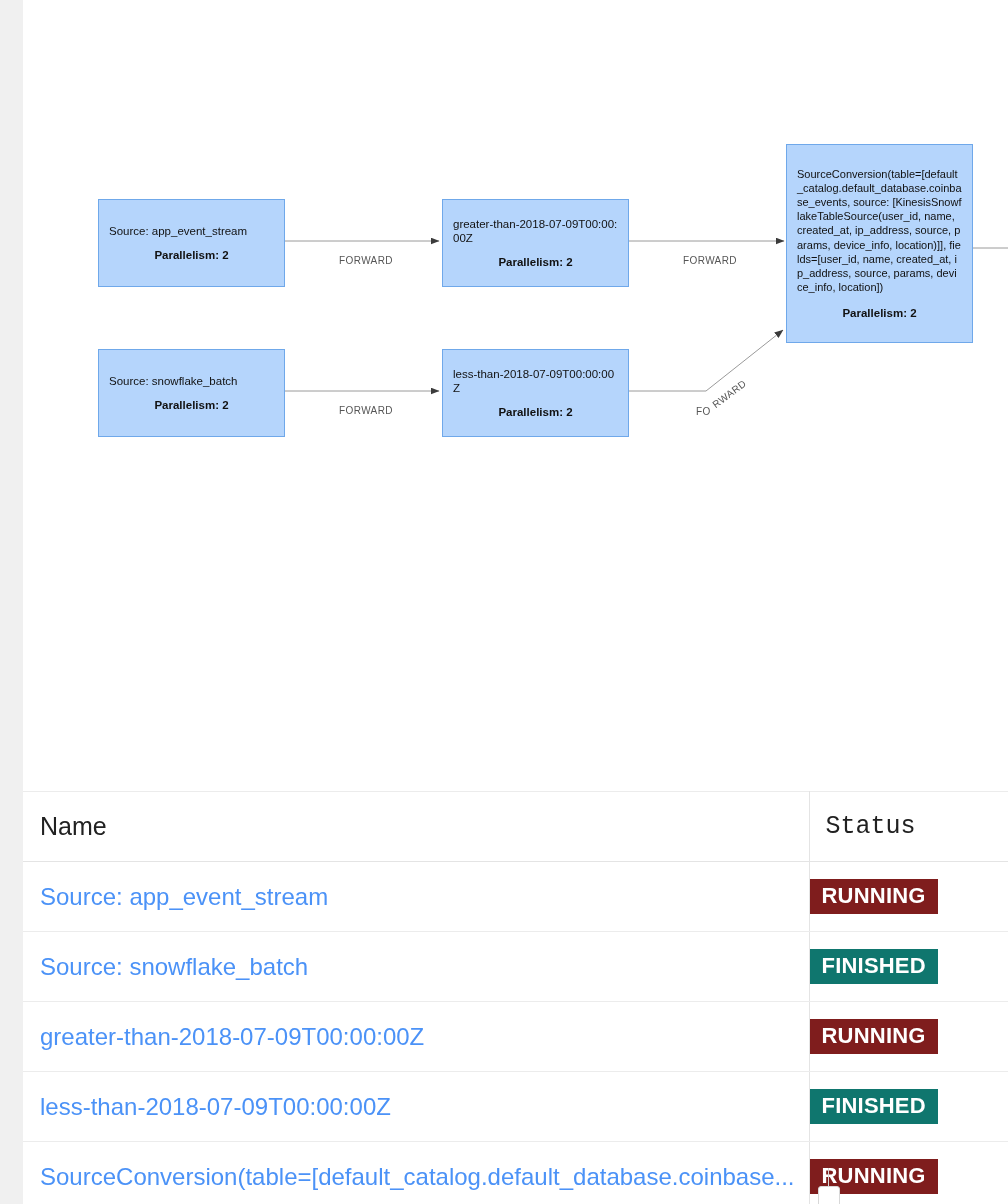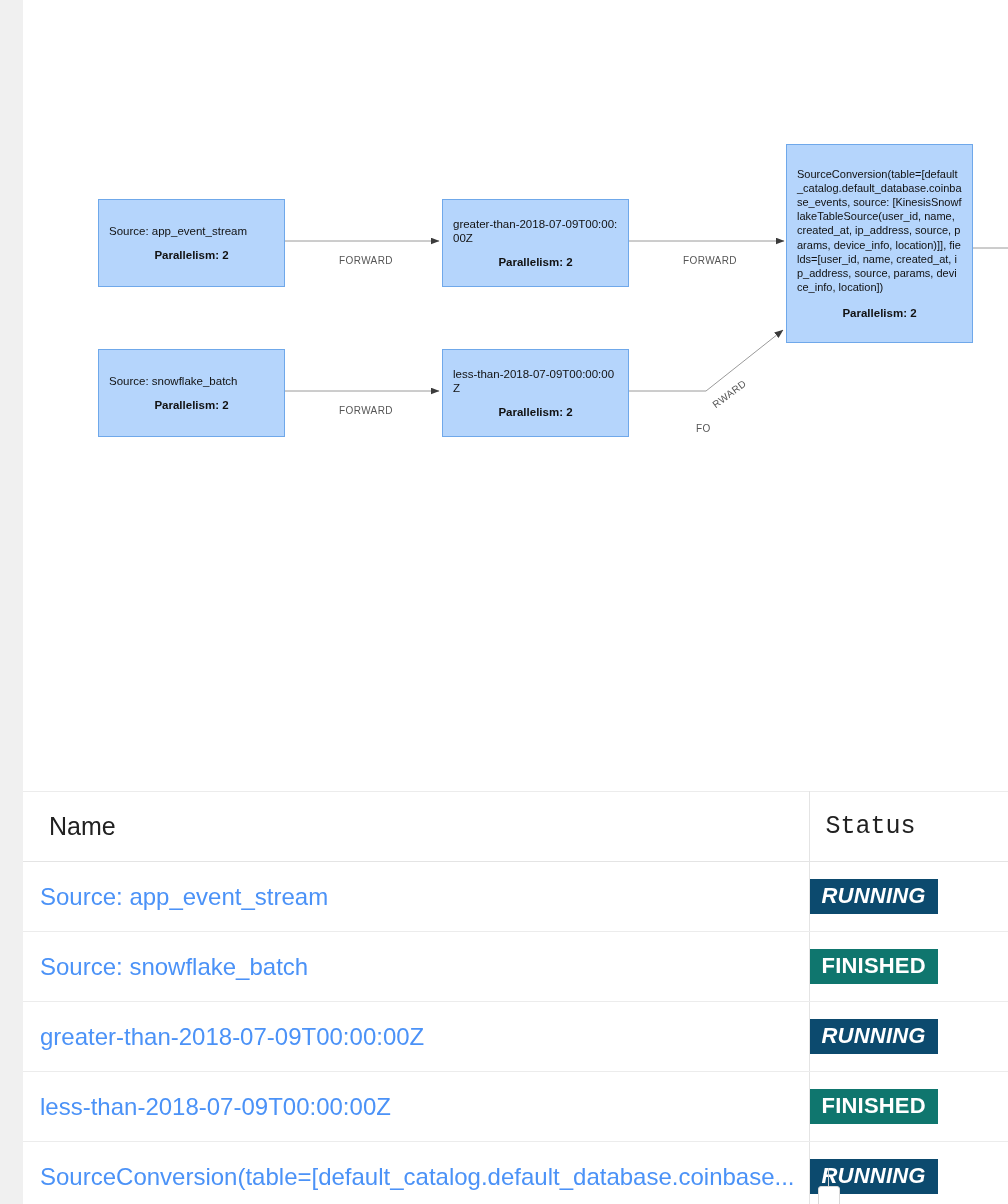--- a/index.html
+++ b/index.html
@@ -75,21 +75,21 @@
     background: #ffffff;
   }
   #vertex-table col.c-name { width: 782px; }
   #vertex-table col.c-status { width: 203px; }
 
   #vertex-table th {
     text-align: left;
     font-size: 25px;
     font-weight: normal;
     color: #212121;
-    padding: 20px 0 20px 26px;
+    padding: 20px 0 20px 17px;
     border-bottom: 1px solid #e4e4e4;
     border-top: 1px solid #ececec;
     background: #ffffff;
     position: relative;
   }
   #vertex-table th.col-status { padding-left: 16px; font-family: Liberation Mono, monospace; }
   #vertex-table th.col-name { border-right: 1px solid #e4e4e4; }
 
   #vertex-table td {
     padding: 0;
@@ -115,21 +115,21 @@
   .status-cell { padding-left: 16px; }
   .badge {
     display: inline-block;
     color: #ffffff;
     font-size: 22px;
     font-weight: bold;
     letter-spacing: 0.2px;
     padding: 5px 12px 7px 12px;
     line-height: 1.05;
   }
-  .badge.running  { background: #0c4a6e; font-style: italic; }
+  .badge.running  { background: #7f1d1d; }
   .badge.finished { background: #0f766e; }
 
   
   #col-resize-handle {
     position: absolute;
     left: 795px;
     top: 1186px;
     width: 22px;
     height: 22px;
     border: 1px solid #d8d8d8;
@@ -192,21 +192,21 @@
     </div>
 
     <div class="node big" style="left:763px; top:144px; width:187px; height:199px;">
       <div class="node-title">SourceConversion(table=[default_catalog.default_database.coinbase_events, source: [KinesisSnowflakeTableSource(user_id, name, created_at, ip_address, source, params, device_info, location)]], fields=[user_id, name, created_at, ip_address, source, params, device_info, location])</div>
       <div class="node-par">Parallelism: 2</div>
     </div>
 
     <div class="edge-label" style="left:316px; top:255px;">FORWARD</div>
     <div class="edge-label" style="left:660px; top:255px;">FORWARD</div>
     <div class="edge-label" style="left:316px; top:405px;">FORWARD</div>
-    <div class="edge-label" style="left:673px; top:423px;">FO</div>
+    <div class="edge-label" style="left:673px; top:406px;">FO</div>
     <div class="edge-label rot" style="left:694px; top:399px;">RWARD</div>
   </div>
 
   <table id="vertex-table">
     <colgroup>
         <col class="c-name">
         <col class="c-status">
       </colgroup>
     <thead>
       <tr>

